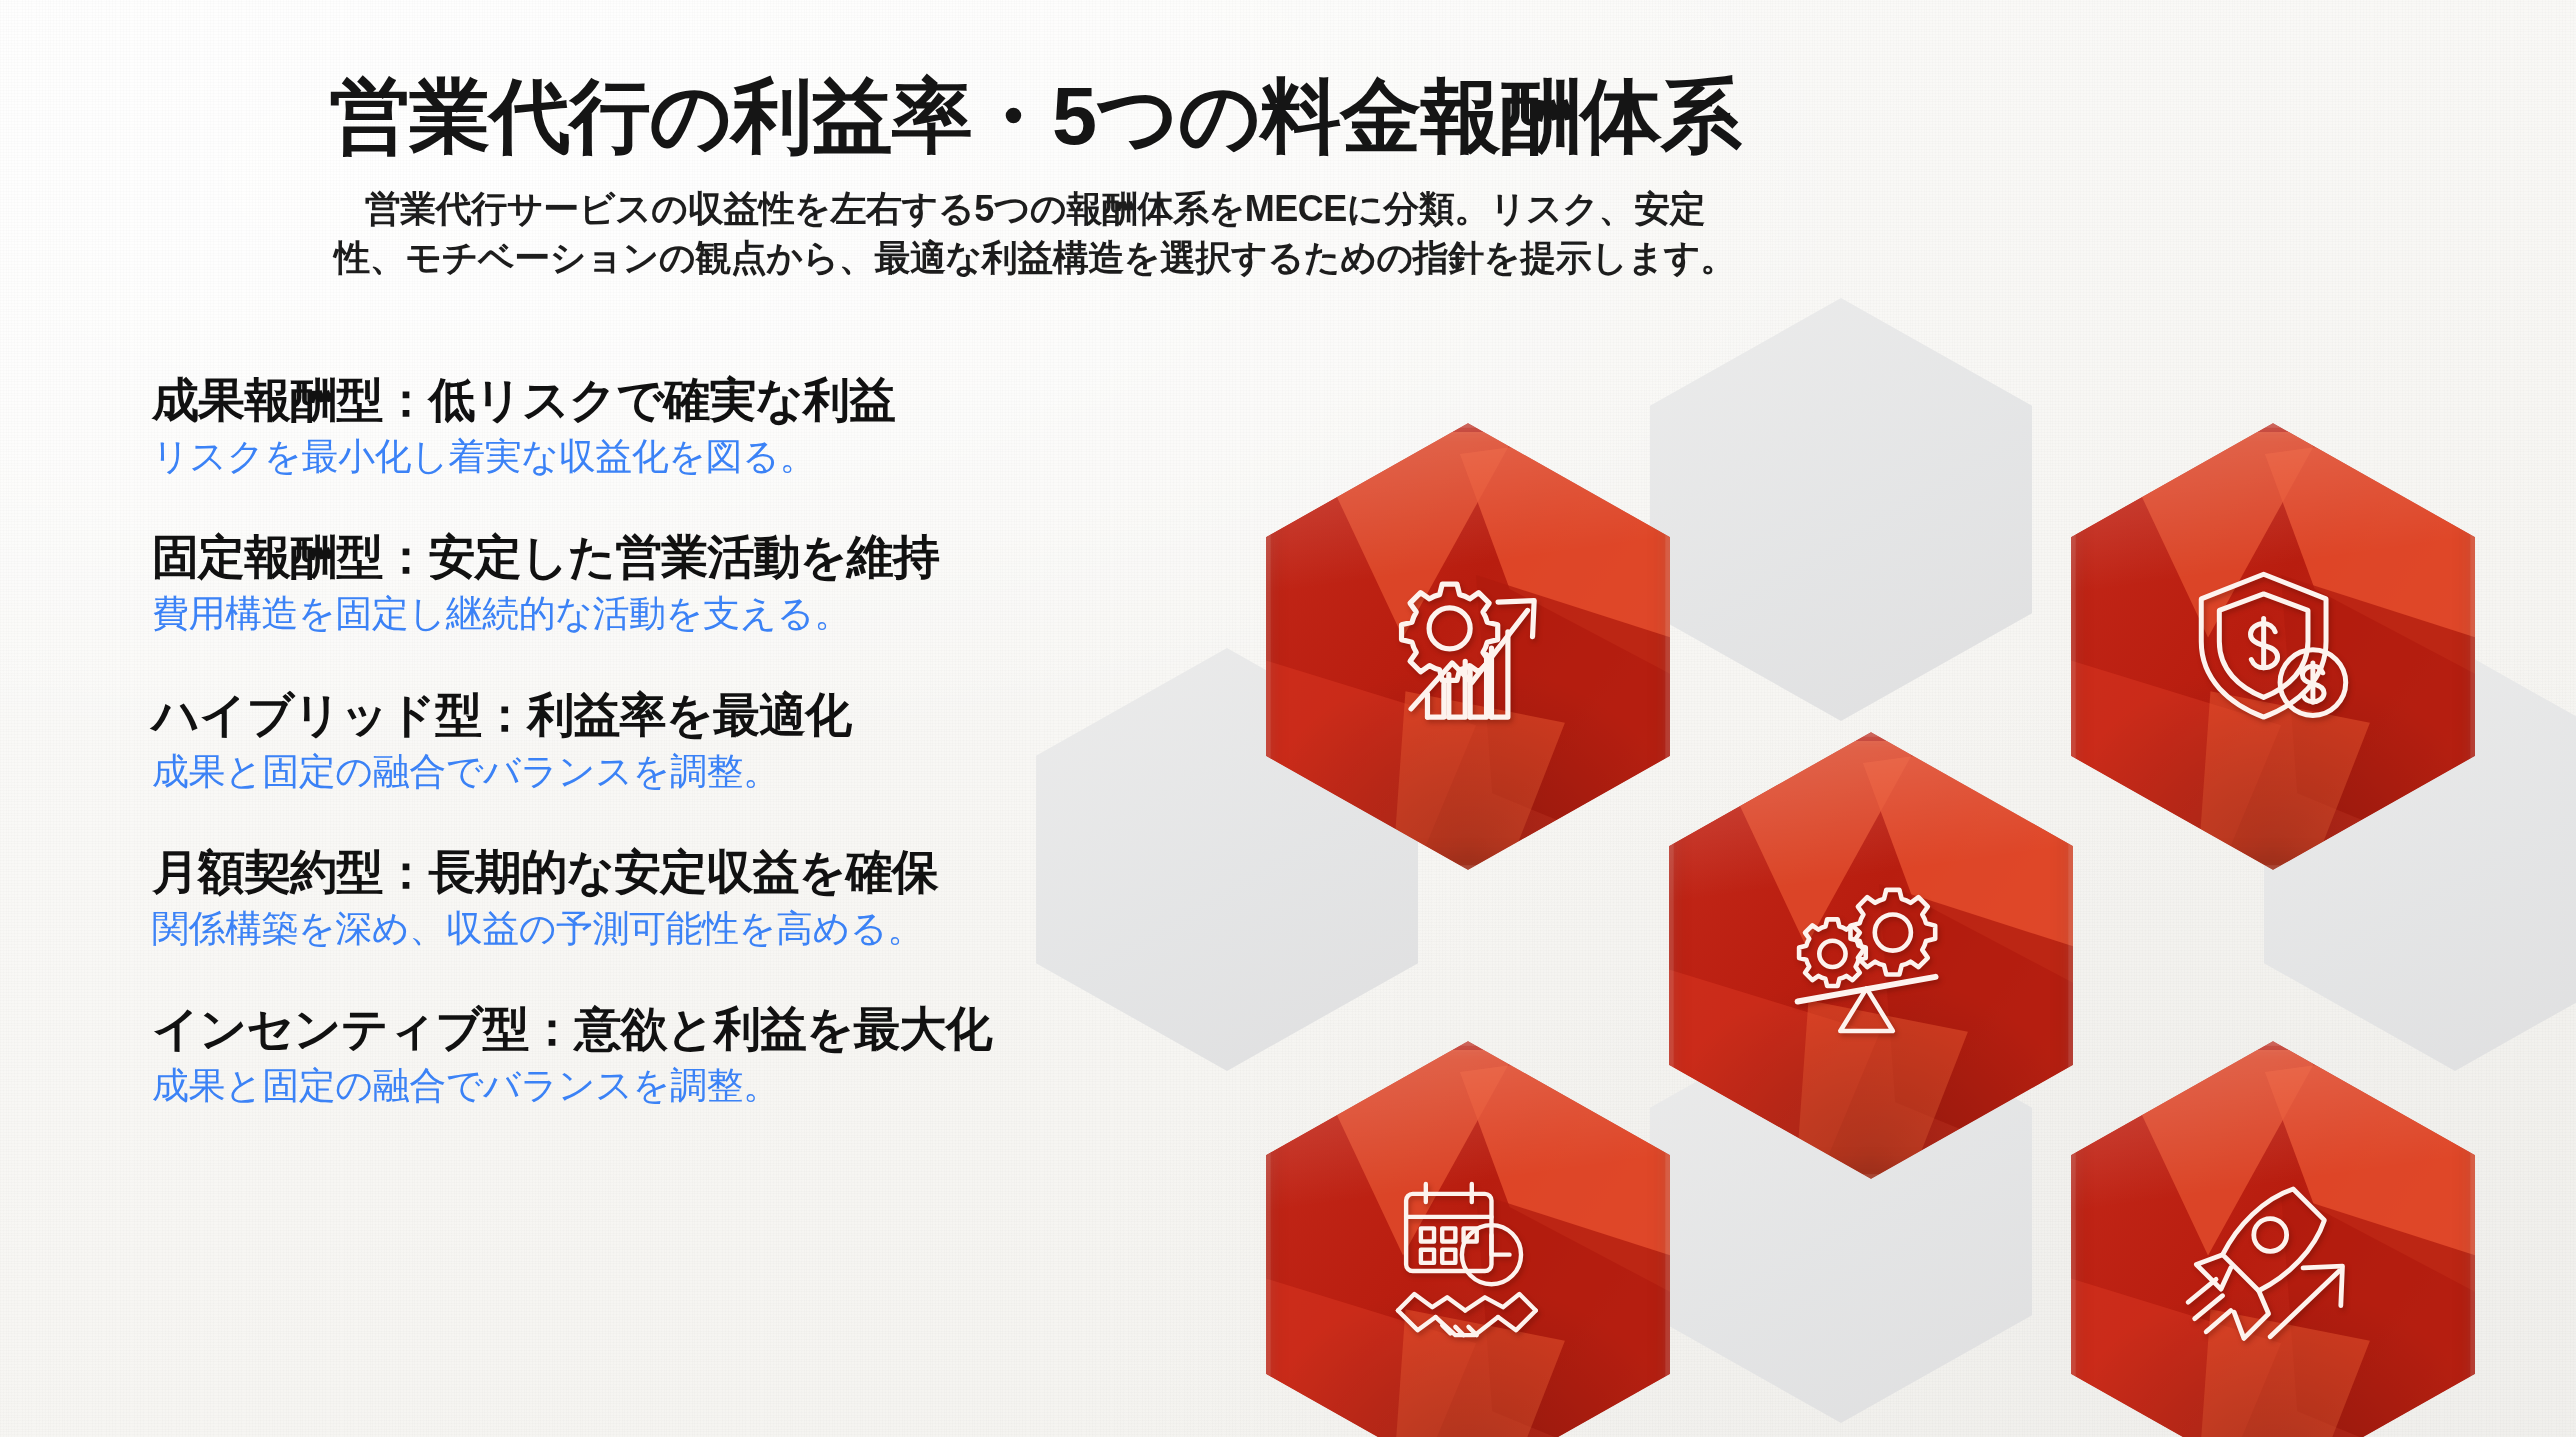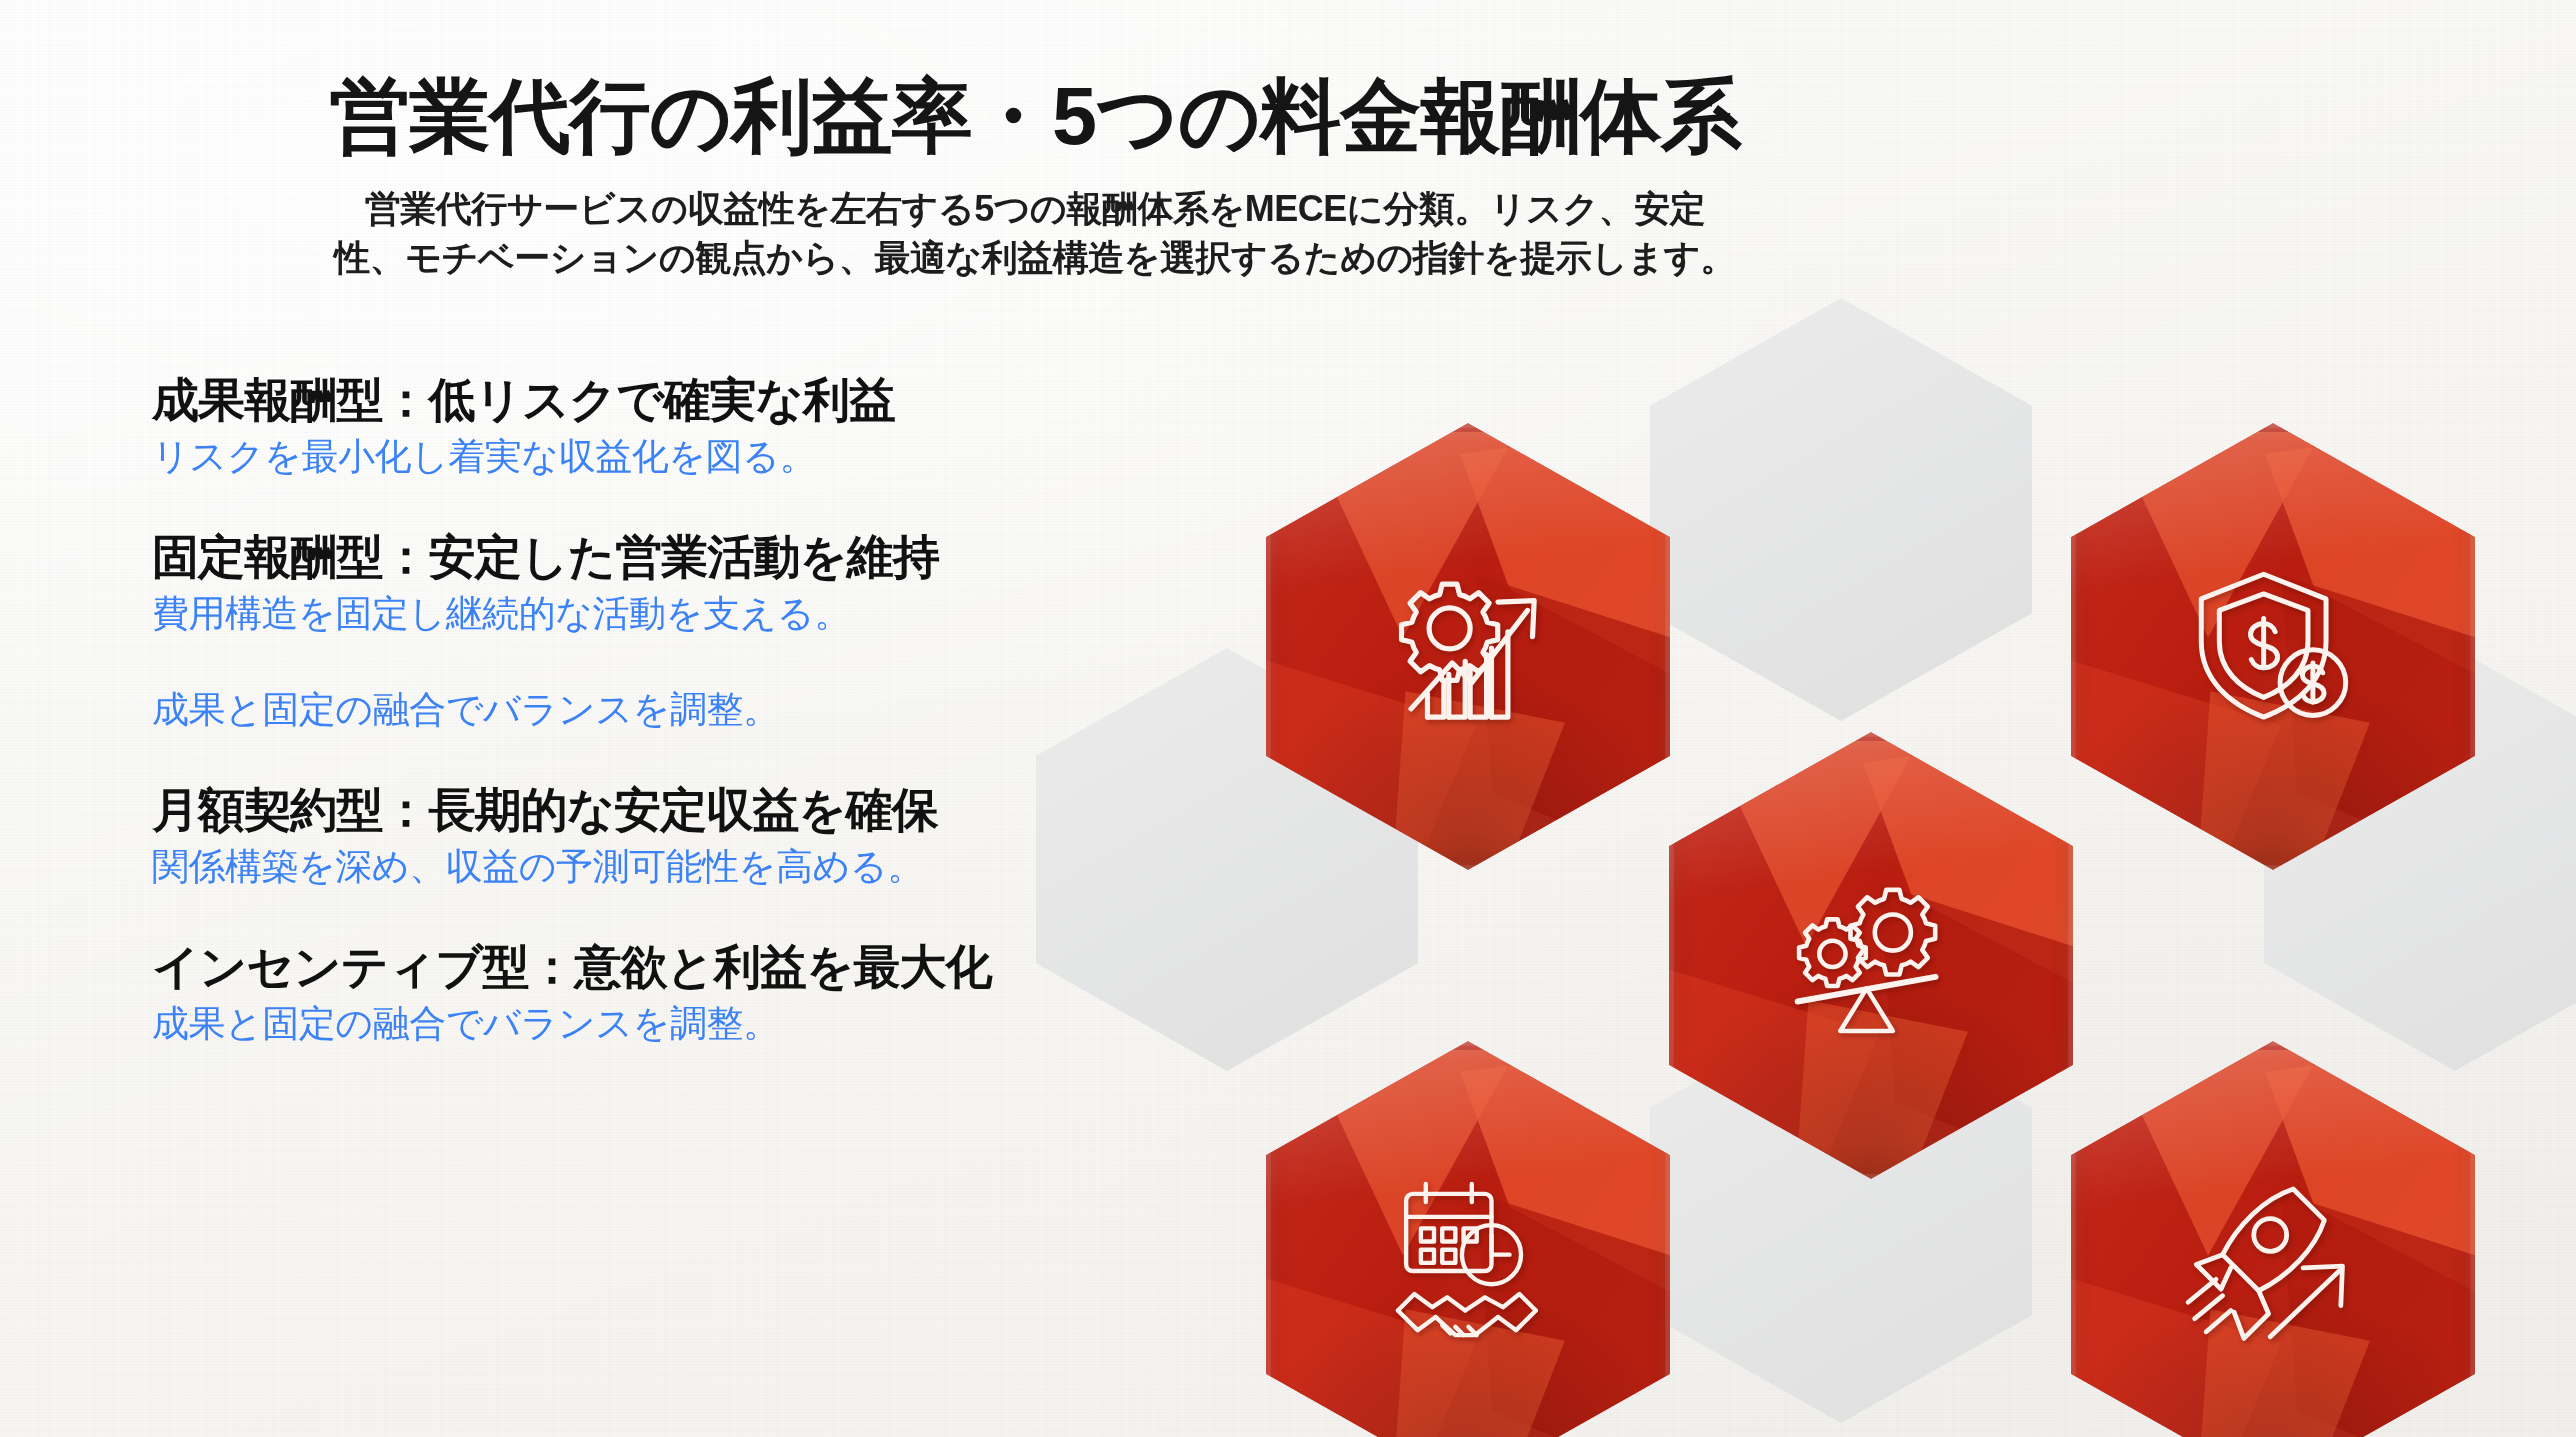--- a/index.html
+++ b/index.html
@@ -188,20 +188,21 @@
     <div class="item-head">成果報酬型：低リスクで確実な利益</div>
     <div class="item-desc">リスクを最小化し着実な収益化を図る。</div>
   </div>
 
   <div class="item">
     <div class="item-head">固定報酬型：安定した営業活動を維持</div>
     <div class="item-desc">費用構造を固定し継続的な活動を支える。</div>
   </div>
 
   <div class="item">
+    <div class="item-head">ハイブリッド型：利益率を最適化</div>
     <div class="item-desc">成果と固定の融合でバランスを調整。</div>
   </div>
 
   <div class="item">
     <div class="item-head">月額契約型：長期的な安定収益を確保</div>
     <div class="item-desc">関係構築を深め、収益の予測可能性を高める。</div>
   </div>
 
   <div class="item">
     <div class="item-head">インセンティブ型：意欲と利益を最大化</div>

